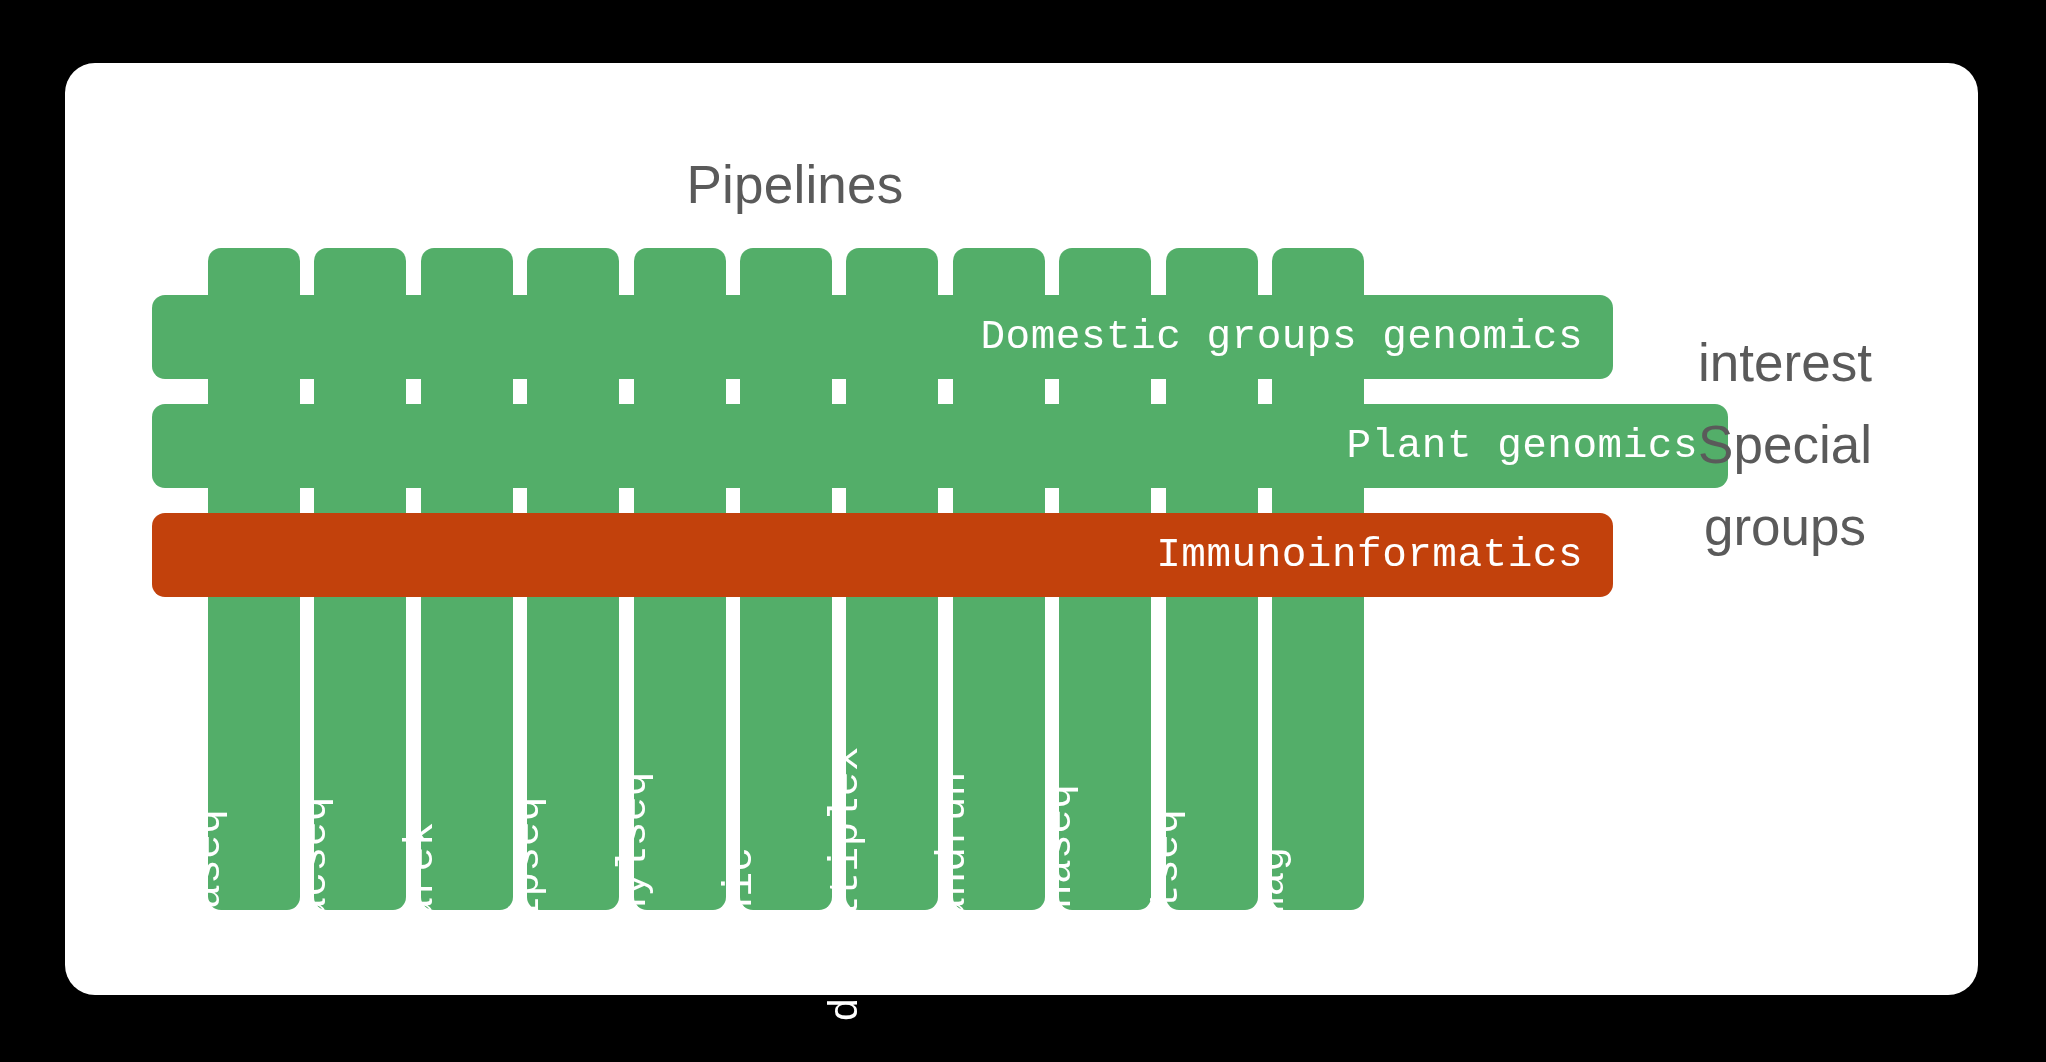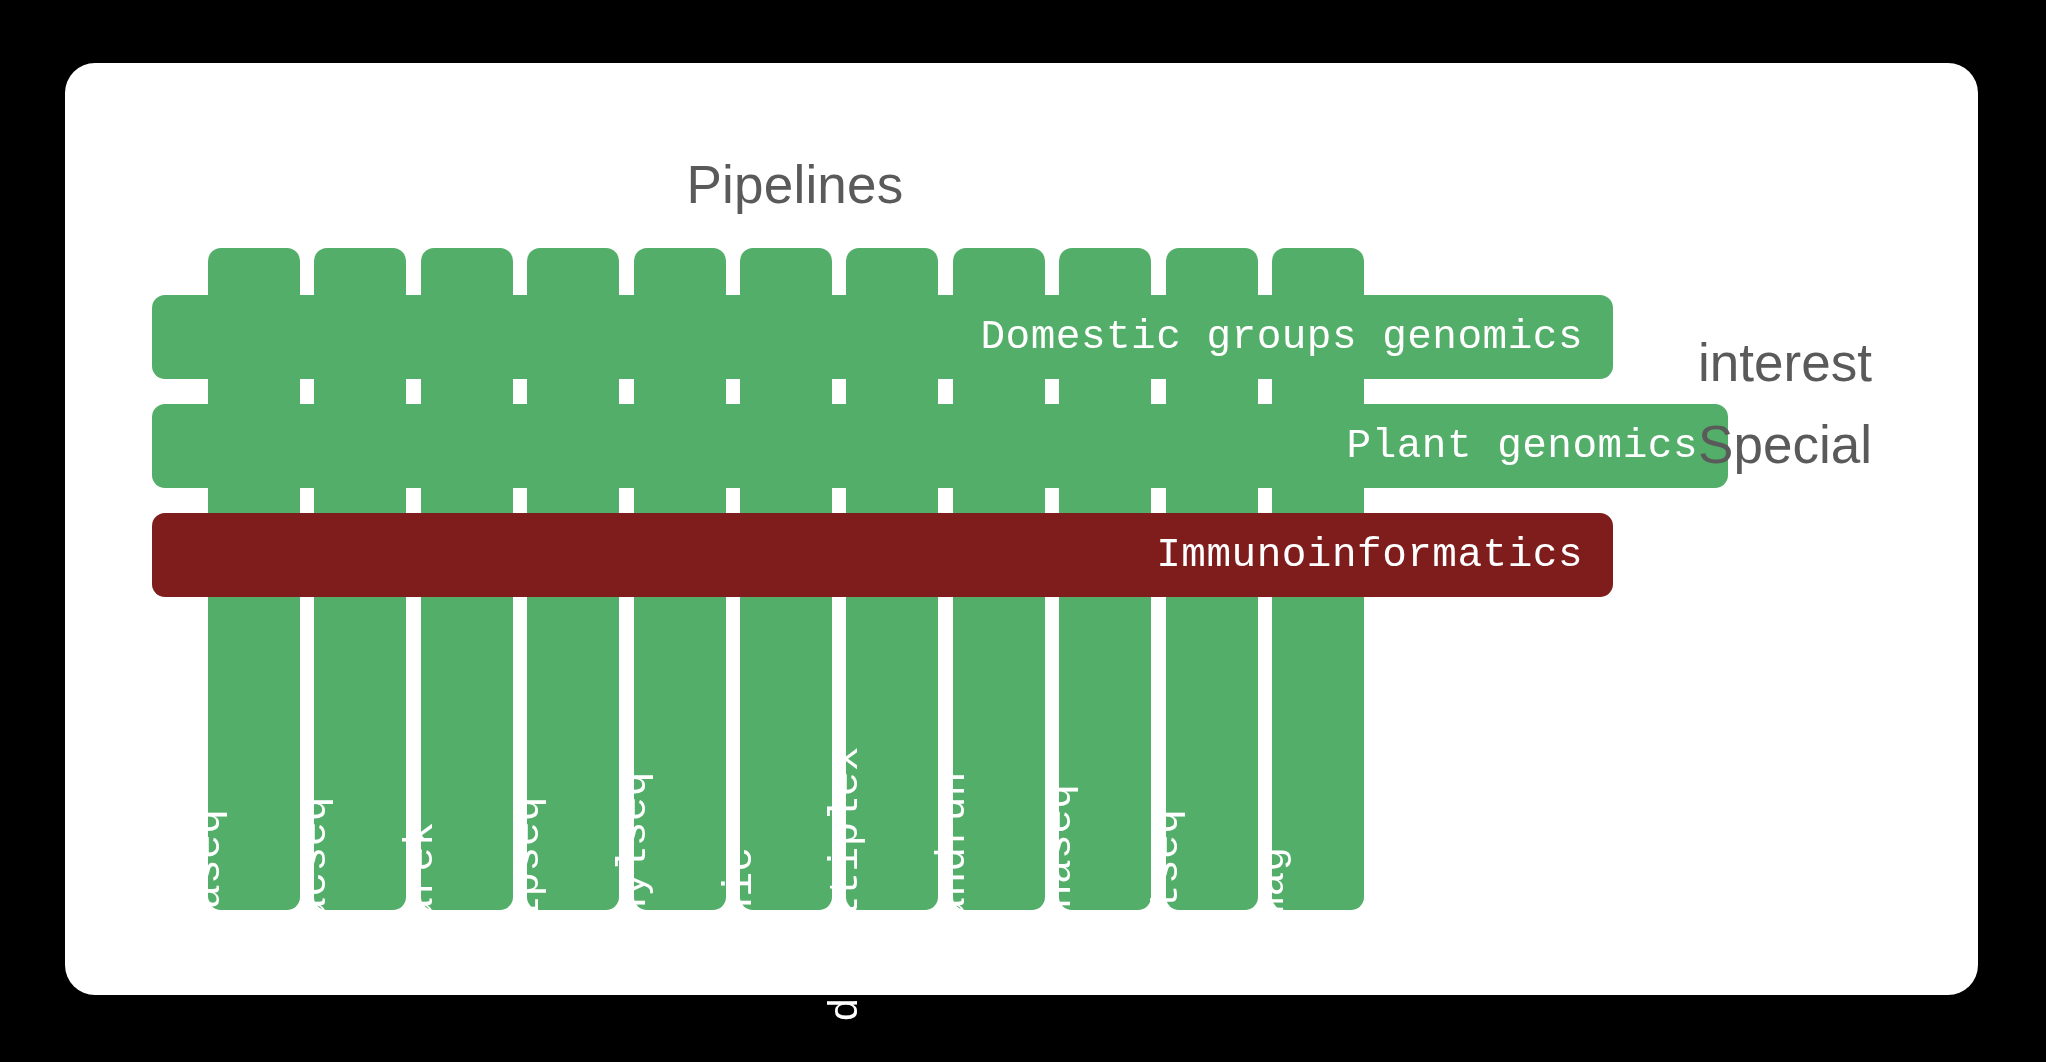--- a/index.html
+++ b/index.html
@@ -151,26 +151,27 @@
         </div>
       </div>
 
     <div id="sig-bars">
         <div class="sig-bar" style="left: 152px; top: 295px; width: 1461px; height: 84px; background: rgb(83, 174, 105);">
           <span class="sig-bar-label">Domestic groups genomics</span>
         </div>
         <div class="sig-bar" style="left: 152px; top: 404px; width: 1576px; height: 84px; background: rgb(83, 174, 105);">
           <span class="sig-bar-label">Plant genomics</span>
         </div>
-        <div class="sig-bar" style="left: 152px; top: 513px; width: 1461px; height: 84px; background: #7f1d1d;">
+        <div class="sig-bar" style="left: 152px; top: 513px; width: 1461px; height: 84px; background: #c2410c;">
           <span class="sig-bar-label">Immunoinformatics</span>
         </div>
       </div>
 
     <div id="title">Pipelines</div>
 
     <div id="sig-label">
       <span class="sig-line">interest</span>
       <span class="sig-line">Special</span>
+      <span class="sig-line">groups</span>
     </div>
 
   </div>
 </div>
 
 </body></html>

